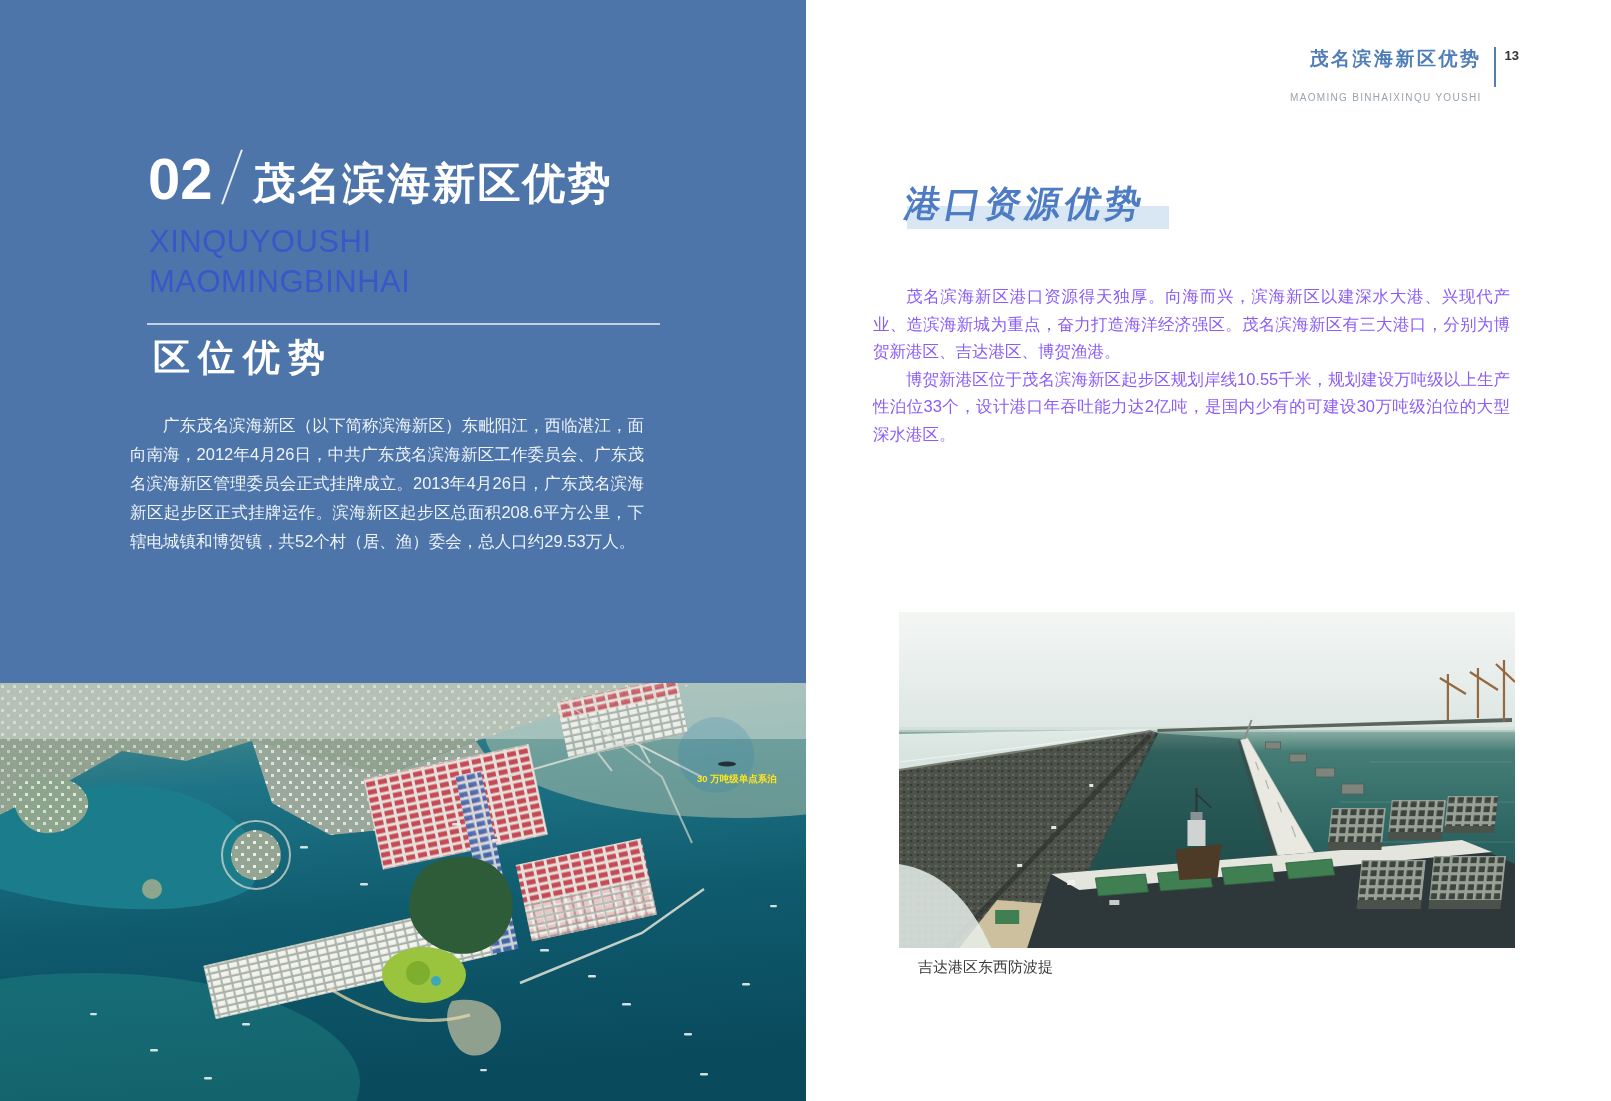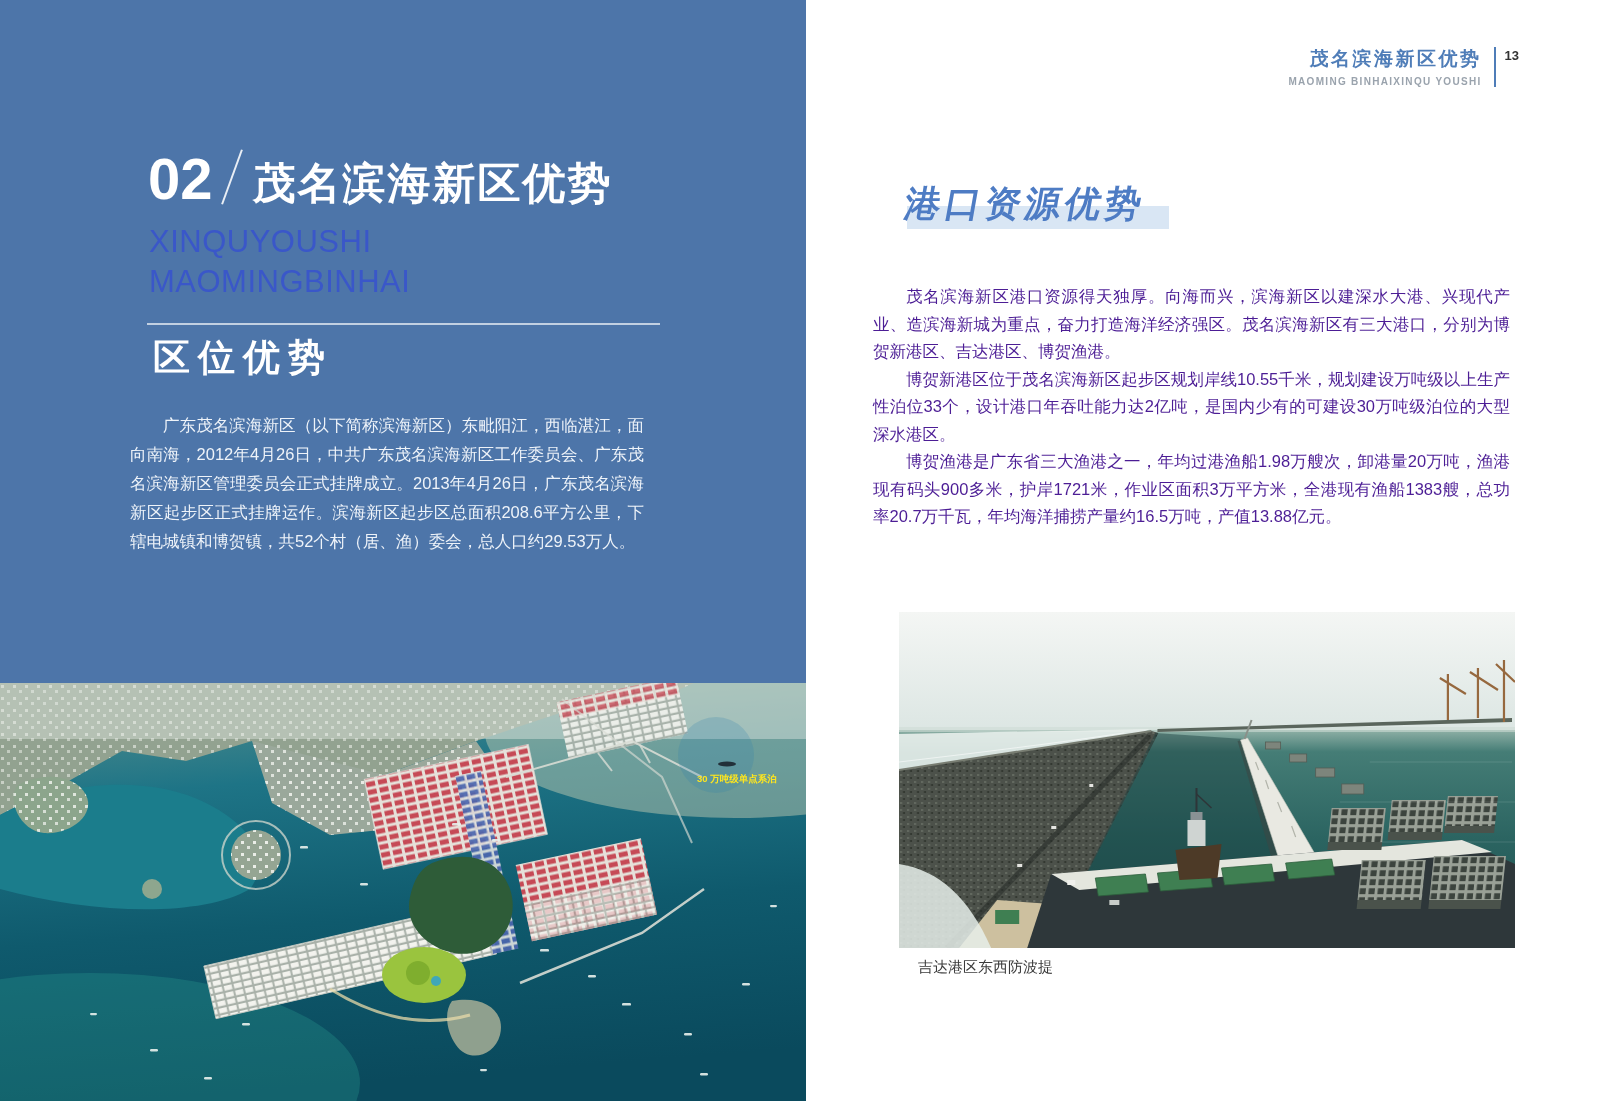--- a/index.html
+++ b/index.html
@@ -21,29 +21,29 @@
                     color:#ffffff;letter-spacing:8px;margin:0;}
   .lp-body{position:absolute;left:130px;top:411px;width:514px;font-size:16.5px;
            line-height:29px;color:#eef3f9;text-align:justify;text-indent:2em;margin:0;}
   .left-photo{position:absolute;left:0;top:683px;width:806px;height:418px;margin:0;}
   .left-photo svg,.right-photo svg{display:block;width:100%;height:100%;}
   
   .right-page{position:absolute;left:806px;top:0;width:805px;height:1101px;background:#ffffff;}
   .page-header{position:absolute;top:46px;right:92px;display:flex;align-items:flex-start;}
   .ph-titles{text-align:right;margin-right:10px;}
   .ph-title{font-size:19px;font-weight:600;color:#4f7db8;letter-spacing:2.5px;}
-  .ph-sub{font-size:10px;color:#9aa3ad;letter-spacing:1.3px;margin-top:4px;font-weight:bold;}
+  .ph-sub{font-size:10px;color:#9aa3ad;letter-spacing:1.3px;margin-top:20px;}
   .ph-rule{width:2px;height:40px;background:#4f7db8;margin:1px 9px 0 2px;}
   .ph-num{font-size:13px;font-weight:600;color:#333333;padding-top:2px;}
   .sec2-wrap{position:absolute;left:99px;top:180px;} 
   .sec2-hl{position:absolute;left:2px;top:26px;width:262px;height:23px;background:#d9e6f4;}
   .sec2-title{position:relative;font-size:36px;font-weight:bold;color:#4e7cc4;
               letter-spacing:4px;transform:skewX(-10deg);margin:0;}
   .rp-body{position:absolute;left:67px;top:283px;width:637px;font-size:16.5px;
-           line-height:27.5px;color:#4c1d95;text-align:justify;}
+           line-height:27.5px;color:#8b5cf6;text-align:justify;}
   .rp-body p{margin:0;text-indent:2em;}
   .right-photo{position:absolute;left:93px;top:612px;width:616px;height:336px;margin:0;}
   .rp-caption{position:absolute;left:112px;top:958px;font-size:15px;color:#3a3a3a;}
 </style>
 </head>
 <body>
 
 <div id="spread">
 
   <section class="left-page">
@@ -178,21 +178,20 @@
     </header>
 
     <div class="sec2-wrap">
       <span class="sec2-hl"></span>
       <h2 class="sec2-title">港口资源优势</h2>
     </div>
 
     <div class="rp-body">
       <p>茂名滨海新区港口资源得天独厚。向海而兴，滨海新区以建深水大港、兴现代产业、造滨海新城为重点，奋力打造海洋经济强区。茂名滨海新区有三大港口，分别为博贺新港区、吉达港区、博贺渔港。</p>
       <p>博贺新港区位于茂名滨海新区起步区规划岸线10.55千米，规划建设万吨级以上生产性泊位33个，设计港口年吞吐能力达2亿吨，是国内少有的可建设30万吨级泊位的大型深水港区。</p>
-      <p>博贺渔港是广东省三大渔港之一，年均过港渔船1.98万艘次，卸港量20万吨，渔港现有码头900多米，护岸1721米，作业区面积3万平方米，全港现有渔船1383艘，总功率20.7万千瓦，年均海洋捕捞产量约16.5万吨，产值13.88亿元。</p>
     </div>
 
     <figure class="right-photo">
       <svg viewBox="0 0 615 336" preserveAspectRatio="none">
         <defs>
           <linearGradient id="rsky" x1="0" y1="0" x2="0" y2="1">
             <stop offset="0" stop-color="#f4f6f4"></stop>
               <stop offset="1" stop-color="#dce6e3"></stop>
           </linearGradient>
           <linearGradient id="rsea" x1="0" y1="0" x2="0" y2="1">

